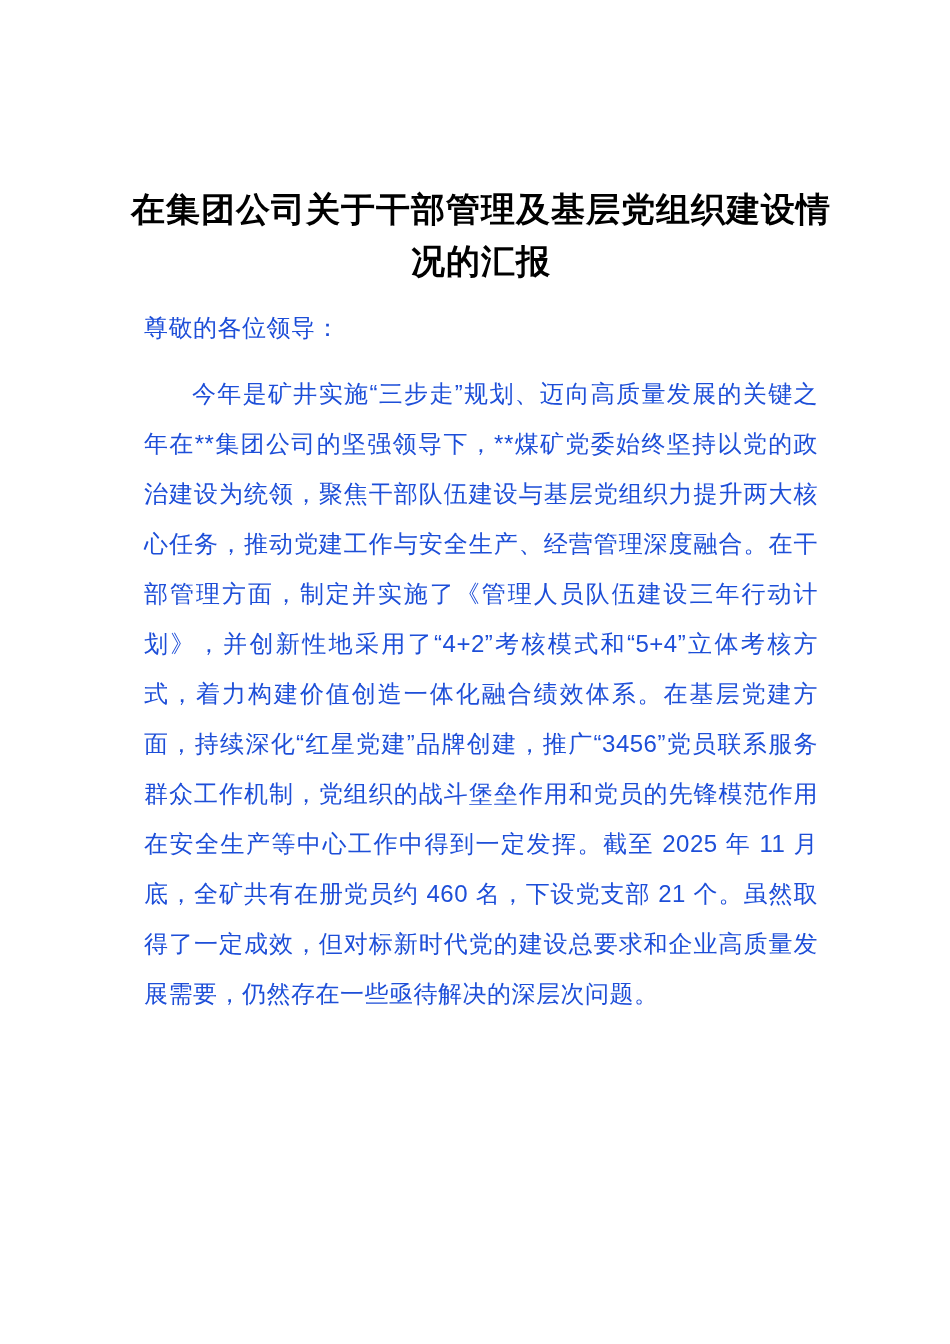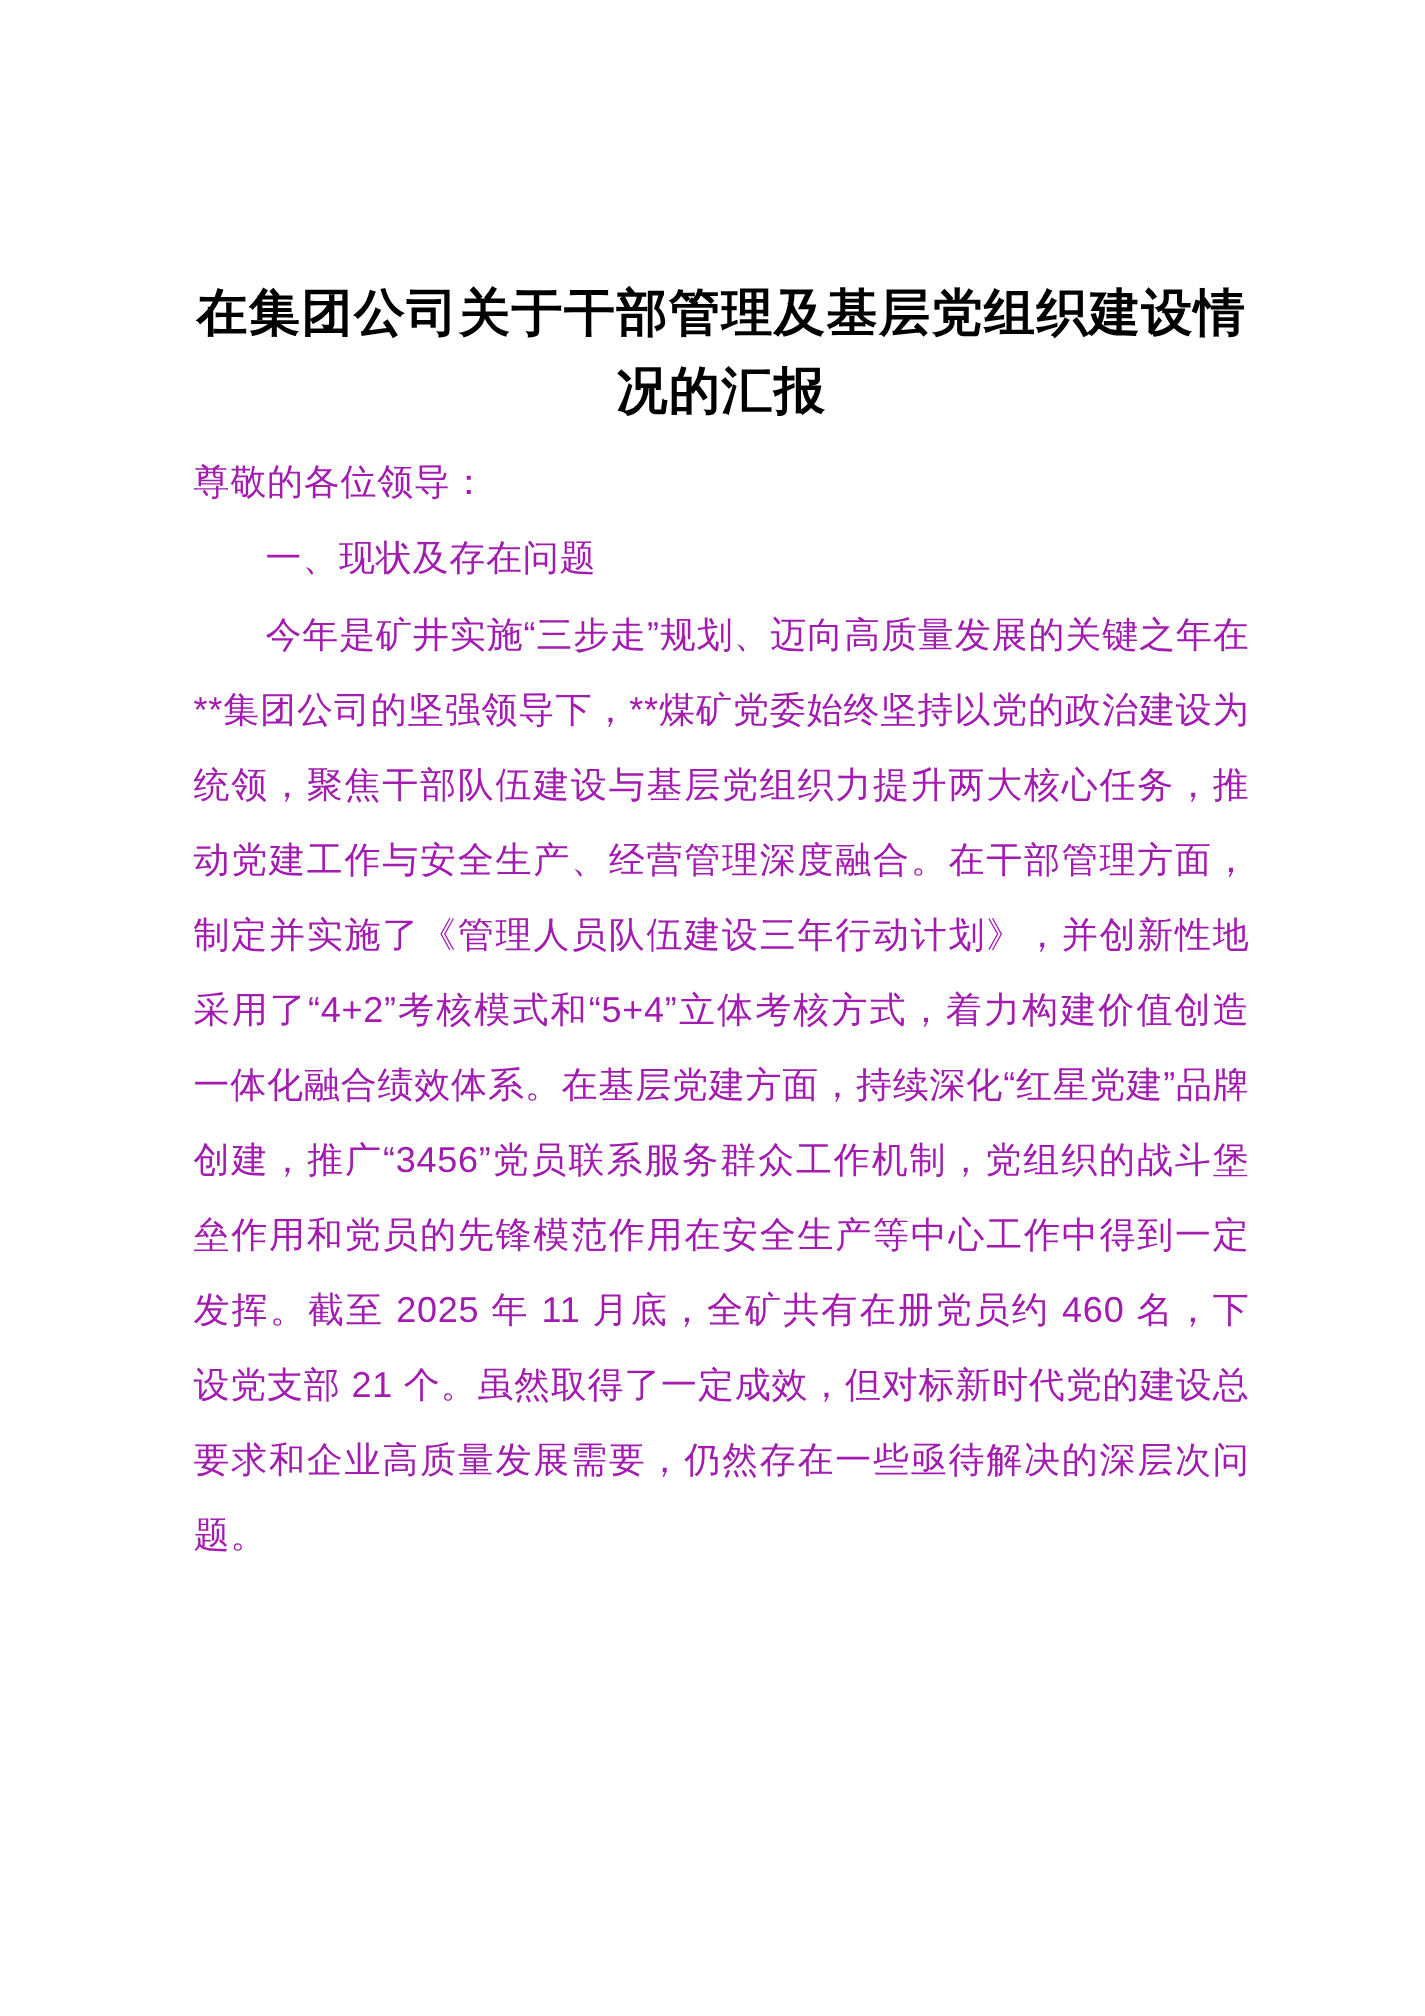--- a/index.html
+++ b/index.html
@@ -25,27 +25,27 @@
   .doc-title {
     margin: 0 0 10px 0;
     font-size: 34px;
     font-weight: 700;
     line-height: 52px;
     text-align: center;
     letter-spacing: 1px;
     color: #000000;
   }
   .doc-line {
-    margin: 1px;
+    margin: 16px;
     font-size: 24px;
     line-height: 50px;
     text-align: justify;
     text-justify: inter-character;
     letter-spacing: 0.5px;
-    color: #a21caf;
+    color: #1d4ed8;
   }
   .salutation {
     text-indent: 0;
   }
   .indent {
     text-indent: 2em;
   }
   .section-heading {
     font-weight: 400; 
   }
@@ -53,17 +53,16 @@
 </head>
 <body>
 
 <div class="page">
   <div class="content">
     <h1 class="doc-title">在集团公司关于干部管理及基层党组织建设情况的汇报</h1>
 
     <p class="doc-line salutation">尊敬的各位领导：</p>
 
 
-    <p class="doc-line indent section-heading">一、现状及存在问题</p>
 
     <p class="doc-line indent">今年是矿井实施“三步走”规划、迈向高质量发展的关键之年在**集团公司的坚强领导下，**煤矿党委始终坚持以党的政治建设为统领，聚焦干部队伍建设与基层党组织力提升两大核心任务，推动党建工作与安全生产、经营管理深度融合。在干部管理方面，制定并实施了《管理人员队伍建设三年行动计划》，并创新性地采用了“4+2”考核模式和“5+4”立体考核方式，着力构建价值创造一体化融合绩效体系。在基层党建方面，持续深化“红星党建”品牌创建，推广“3456”党员联系服务群众工作机制，党组织的战斗堡垒作用和党员的先锋模范作用在安全生产等中心工作中得到一定发挥。截至 2025 年 11 月底，全矿共有在册党员约 460 名，下设党支部 21 个。虽然取得了一定成效，但对标新时代党的建设总要求和企业高质量发展需要，仍然存在一些亟待解决的深层次问题。</p>
   </div>
 </div>
 
 </body></html>

